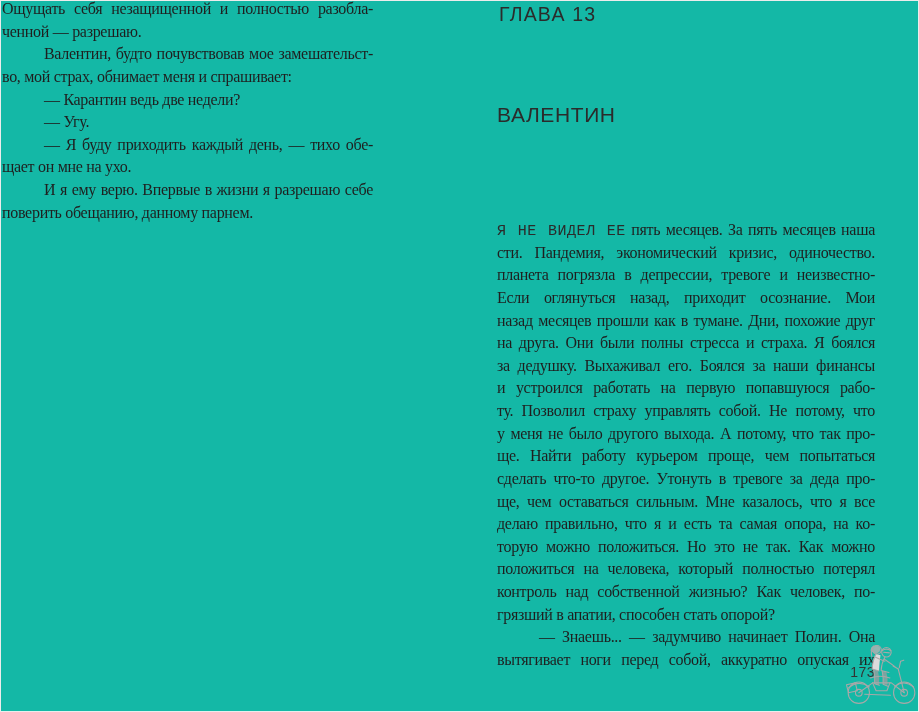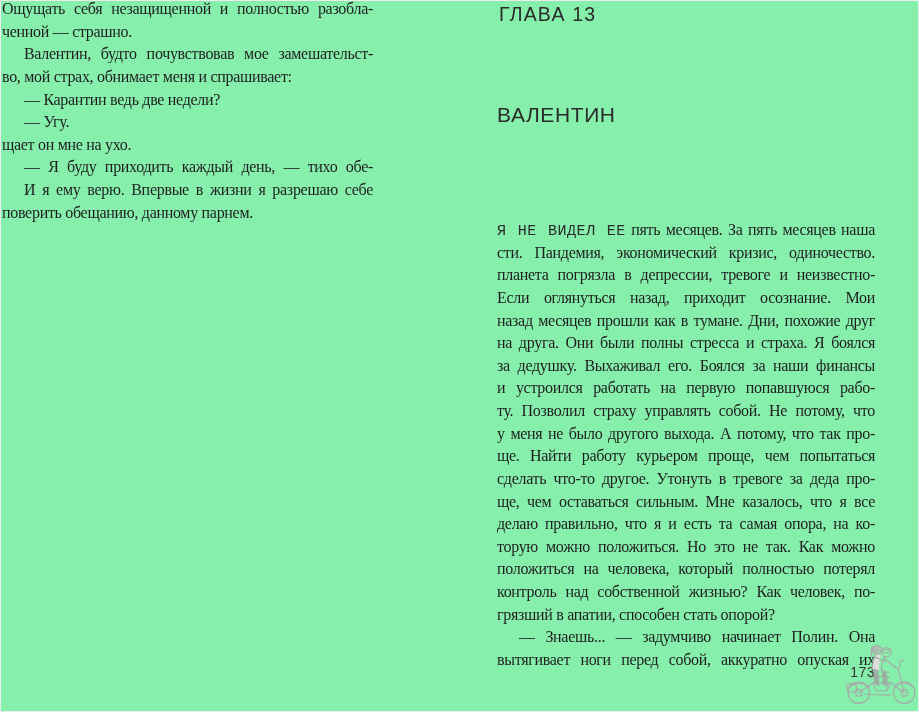--- a/index.html
+++ b/index.html
@@ -3,34 +3,34 @@
 <meta charset="utf-8">
 <style>
   html,body{margin:0;padding:0;}
   body{
     width:919px;height:712px;position:relative;overflow:hidden;
     background:#ffffff;
     font-family:"Liberation Serif","DejaVu Serif",serif;
     color:#1f1f1f;
   }
   .spread{
-    position:absolute;inset:0;background:#86efac;
+    position:absolute;inset:0;background:#14b8a6;
     box-shadow:inset 0 0 0 1px #ececec;
   }
   .text-col{position:absolute;}
   .left-col{left:2px;top:-2px;width:371px;}
   .right-col{left:497px;top:219px;width:378px;}
   .line{
     font-size:16px;line-height:22.63px;height:22.63px;
     letter-spacing:-0.3px;
     text-align:justify;text-align-last:justify;
     overflow:visible;white-space:normal;
   }
   .line.l{text-align-last:left;}
-  .line.i{text-indent:22px;}
+  .line.i{text-indent:22px;margin-left:20px;}
   .lead{
     font-family:Liberation Mono, monospace;
     font-size:15px;letter-spacing:0.5px;color:#2b2b2b;
   }
   .chapter{
     position:absolute;left:499px;top:2px;
     font-family:"Liberation Sans",sans-serif;font-weight:300;
     font-size:19.5px;letter-spacing:1.2px;color:#2b2b2b;
     line-height:24px;
   }
@@ -52,27 +52,27 @@
   }
 </style>
 </head>
 <body>
 
 <div class="spread">
 
   <section>
     <div class="text-col left-col">
         <div class="line">Ощущать себя незащищенной и полностью разобла-</div>
-        <div class="line l">ченной — страшно.</div>
+        <div class="line l">ченной — разрешаю.</div>
         <div class="line i">Валентин, будто почувствовав мое замешательст-</div>
         <div class="line l">во, мой страх, обнимает меня и спрашивает:</div>
         <div class="line i l">— Карантин ведь две недели?</div>
         <div class="line i l">— Угу.</div>
+        <div class="line i">— Я буду приходить каждый день, — тихо обе-</div>
         <div class="line l">щает он мне на ухо.</div>
-        <div class="line i">— Я буду приходить каждый день, — тихо обе-</div>
         <div class="line i">И я ему верю. Впервые в жизни я разрешаю себе</div>
         <div class="line l">поверить обещанию, данному парнем.</div>
       </div>
   </section>
 
   <section>
     <div class="chapter">ГЛАВА 13</div>
 
     <h1 class="title">ВАЛЕНТИН</h1>
 

